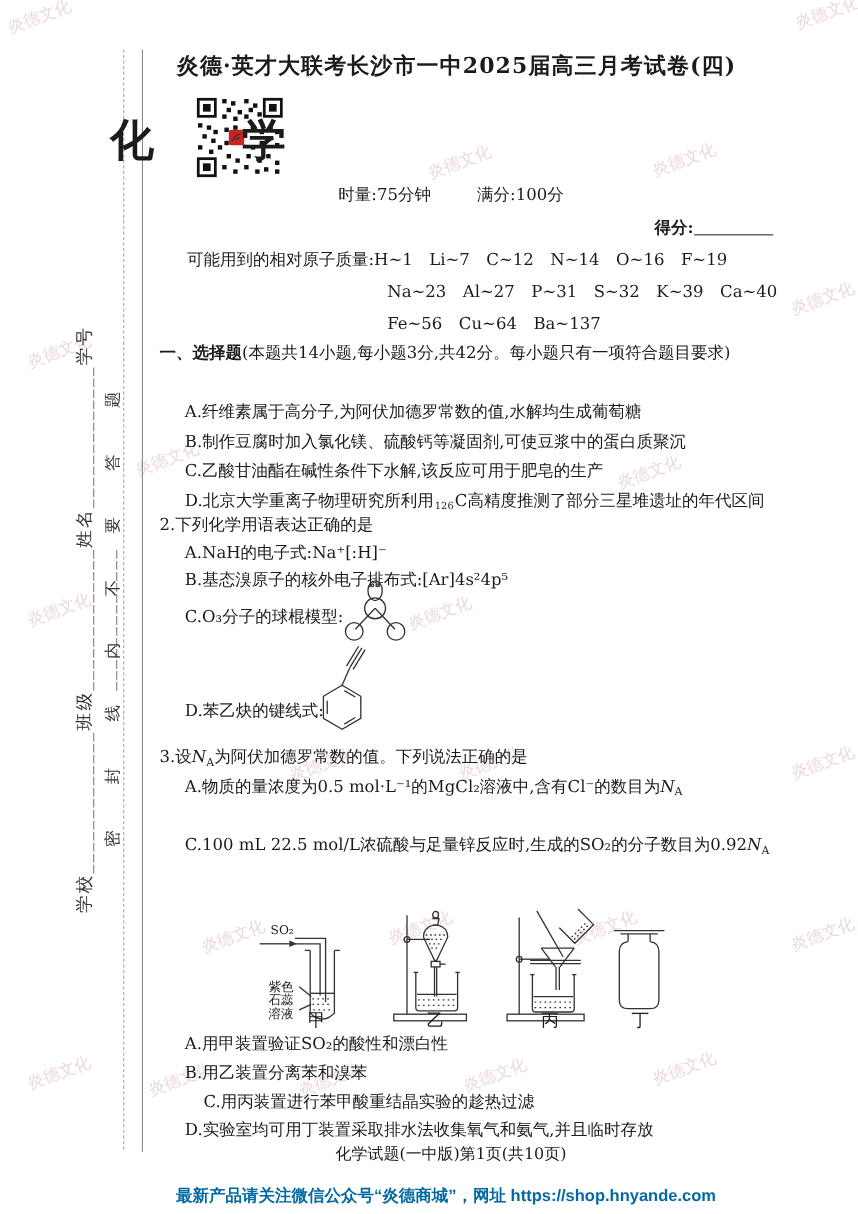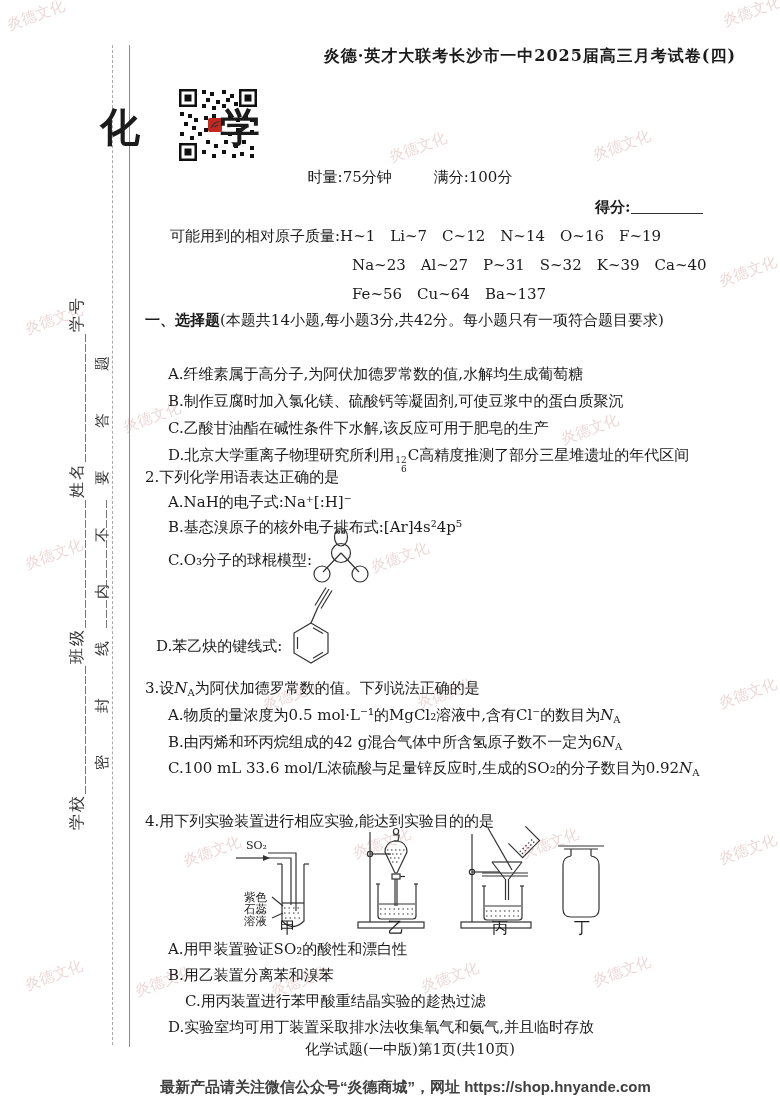--- a/index.html
+++ b/index.html
@@ -11,40 +11,40 @@
   .wm{position:absolute;color:rgba(196,130,130,0.32);font-size:15px;white-space:nowrap;
       transform:rotate(-20deg);font-family:"DejaVu Serif",serif;pointer-events:none;}
   
   .v-fields{position:absolute;left:-242px;top:552px;width:640px;height:22px;
             transform:rotate(-90deg);text-align:center;font-size:16px;letter-spacing:2px;color:#333;}
   .v-seal{position:absolute;left:-125px;top:532px;width:456px;height:20px;
           transform:rotate(-90deg);text-align:center;font-size:15px;letter-spacing:42px;color:#333;}
   .dashline{position:absolute;left:112px;top:45px;height:1000px;border-left:1px dashed #a9a9a9;}
   .solidline{position:absolute;left:129px;top:45px;height:1002px;border-left:1px solid #8a8a8a;}
   
-  .title{position:absolute;left:116px;top:46px;width:620px;text-align:right;
-         font-size:16px;font-weight:bold;letter-spacing:1px;}
+  .title{position:absolute;left:105px;top:46px;width:620px;text-align:center;
+         font-size:20px;font-weight:bold;letter-spacing:1px;}
   .subject{position:absolute;left:100px;top:100px;width:620px;text-align:left;
            font-size:40px;font-weight:bold;}
   .inforow{position:absolute;left:100px;top:168px;width:620px;text-align:center;font-size:15px;}
   .inforow .gap{display:inline-block;width:42px;}
   .score{position:absolute;left:595px;top:198px;font-size:15px;font-weight:bold;}
   .score .blank{display:inline-block;width:72px;border-bottom:1px solid #333;height:14px;vertical-align:-2px;}
   
-  .iso{display:inline-flex;flex-direction:column;align-items:flex-end;font-size:9px;line-height:1;
+  .iso{display:inline-flex;flex-direction:row;align-items:flex-end;font-size:9px;line-height:1;
        vertical-align:-3px;margin:0 1px;}
   .na .na-n{font-style:italic;}
   .na .na-a{font-size:10px;vertical-align:-3px;}
   svg{position:absolute;overflow:visible;}
   svg line,svg path,svg polyline,svg circle,svg ellipse,svg rect.o{stroke:#333;fill:none;stroke-width:1.2;}
   svg text{fill:#1b1b1b;font-family:"DejaVu Serif",serif;}
   .applabel{position:absolute;font-size:16px;}
   .footer{position:absolute;left:130px;top:1040px;width:560px;text-align:center;font-size:14.5px;}
   .promo{position:absolute;left:160px;top:1078px;font-size:15px;font-weight:bold;
-         font-family:"Liberation Sans","DejaVu Sans",sans-serif;color:#404040;}
+         font-family:"Liberation Sans","DejaVu Sans",sans-serif;color:#0369a1;}
 </style>
 </head>
 <body>
 
 <div class="page">
 
   <span class="wm" style="left:6px;top:6px">炎德文化</span>
   <span class="wm" style="left:722px;top:2px">炎德文化</span>
   <span class="wm" style="left:388px;top:138px">炎德文化</span>
   <span class="wm" style="left:592px;top:136px">炎德文化</span>
@@ -176,47 +176,43 @@
     <ellipse cx="30" cy="10" rx="6.5" ry="9" fill="#fff" stroke="#666"></ellipse>
     <circle cx="27.5" cy="5" r="1.2" fill="#333" stroke="none"></circle>
     <circle cx="32.5" cy="5" r="1.2" fill="#333" stroke="none"></circle>
     <line x1="30" y1="26" x2="12" y2="45" stroke-width="2"></line>
     <line x1="30" y1="26" x2="48" y2="45" stroke-width="2"></line>
     <circle cx="30" cy="26" r="9.5" fill="#d9d9d9" stroke="#444"></circle>
     <circle cx="11" cy="47" r="8" fill="#d9d9d9" stroke="#444"></circle>
     <circle cx="49" cy="47" r="8" fill="#d9d9d9" stroke="#444"></circle>
   </svg>
 
-  <div class="ln" style="left:156px;top:637px">D.苯乙炔的键线式:</div>
+  <div class="ln" style="left:168px;top:637px">D.苯乙炔的键线式:</div>
 
   <svg style="left:284px;top:585px" width="58" height="92" viewBox="0 0 58 92">
     <line x1="27" y1="38" x2="34" y2="22"></line>
     <line x1="34" y1="22" x2="45" y2="4"></line>
     <line x1="37" y1="23.5" x2="48" y2="5.5"></line>
     <line x1="31" y1="20.5" x2="42" y2="2.5"></line>
     <path d="M27,38 L44,48 L44,68 L27,78 L10,68 L10,48 Z"></path>
     <line x1="29" y1="42.8" x2="39" y2="48.6"></line>
     <line x1="39" y1="67.3" x2="29" y2="73.3"></line>
     <line x1="13.5" y1="52" x2="13.5" y2="64"></line>
   </svg>
 
   <div class="ln" style="left:145px;top:679px">
     <span>3.设</span><span class="na"><span class="na-n">N</span><span class="na-a">A</span></span><span>为阿伏加德罗常数的值。下列说法正确的是</span>
   </div>
   <div class="ln" style="left:168px;top:706px">
     <span>A.物质的量浓度为0.5 mol·L⁻¹的MgCl₂溶液中,含有Cl⁻的数目为</span><span class="na"><span class="na-n">N</span><span class="na-a">A</span></span>
   </div>
-  <div class="ln" style="left:168px;top:733px">
-    <span>B.由丙烯和环丙烷组成的42 g混合气体中所含氢原子数不一定为6</span><span class="na"><span class="na-n">N</span><span class="na-a">A</span></span>
-  </div>
   <div class="ln" style="left:168px;top:759px">
-    <span>C.100 mL 33.6 mol/L浓硫酸与足量锌反应时,生成的SO₂的分子数目为0.92</span><span class="na"><span class="na-n">N</span><span class="na-a">A</span></span>
-  </div>
-
-  <div class="ln" style="left:145px;top:812px">4.用下列实验装置进行相应实验,能达到实验目的的是</div>
+    <span>C.100 mL 22.5 mol/L浓硫酸与足量锌反应时,生成的SO₂的分子数目为0.92</span><span class="na"><span class="na-n">N</span><span class="na-a">A</span></span>
+  </div>
+
 
   <svg style="left:232px;top:833px" width="90" height="100" viewBox="0 0 90 100">
     <text x="14" y="16" font-size="11">SO₂</text>
     <line x1="4" y1="25" x2="31" y2="25"></line>
     <polygon points="31,22 38,25 31,28" fill="#333" stroke="none"></polygon>
     <polyline points="36,20 64,20 64,78"></polyline>
     <polyline points="36,25 59,25 59,72"></polyline>
     <line x1="45" y1="31" x2="50" y2="31"></line>
       <line x1="72" y1="31" x2="77" y2="31"></line>
     <path d="M50,31 L50,88 Q61,99 72,88 L72,31"></path>

